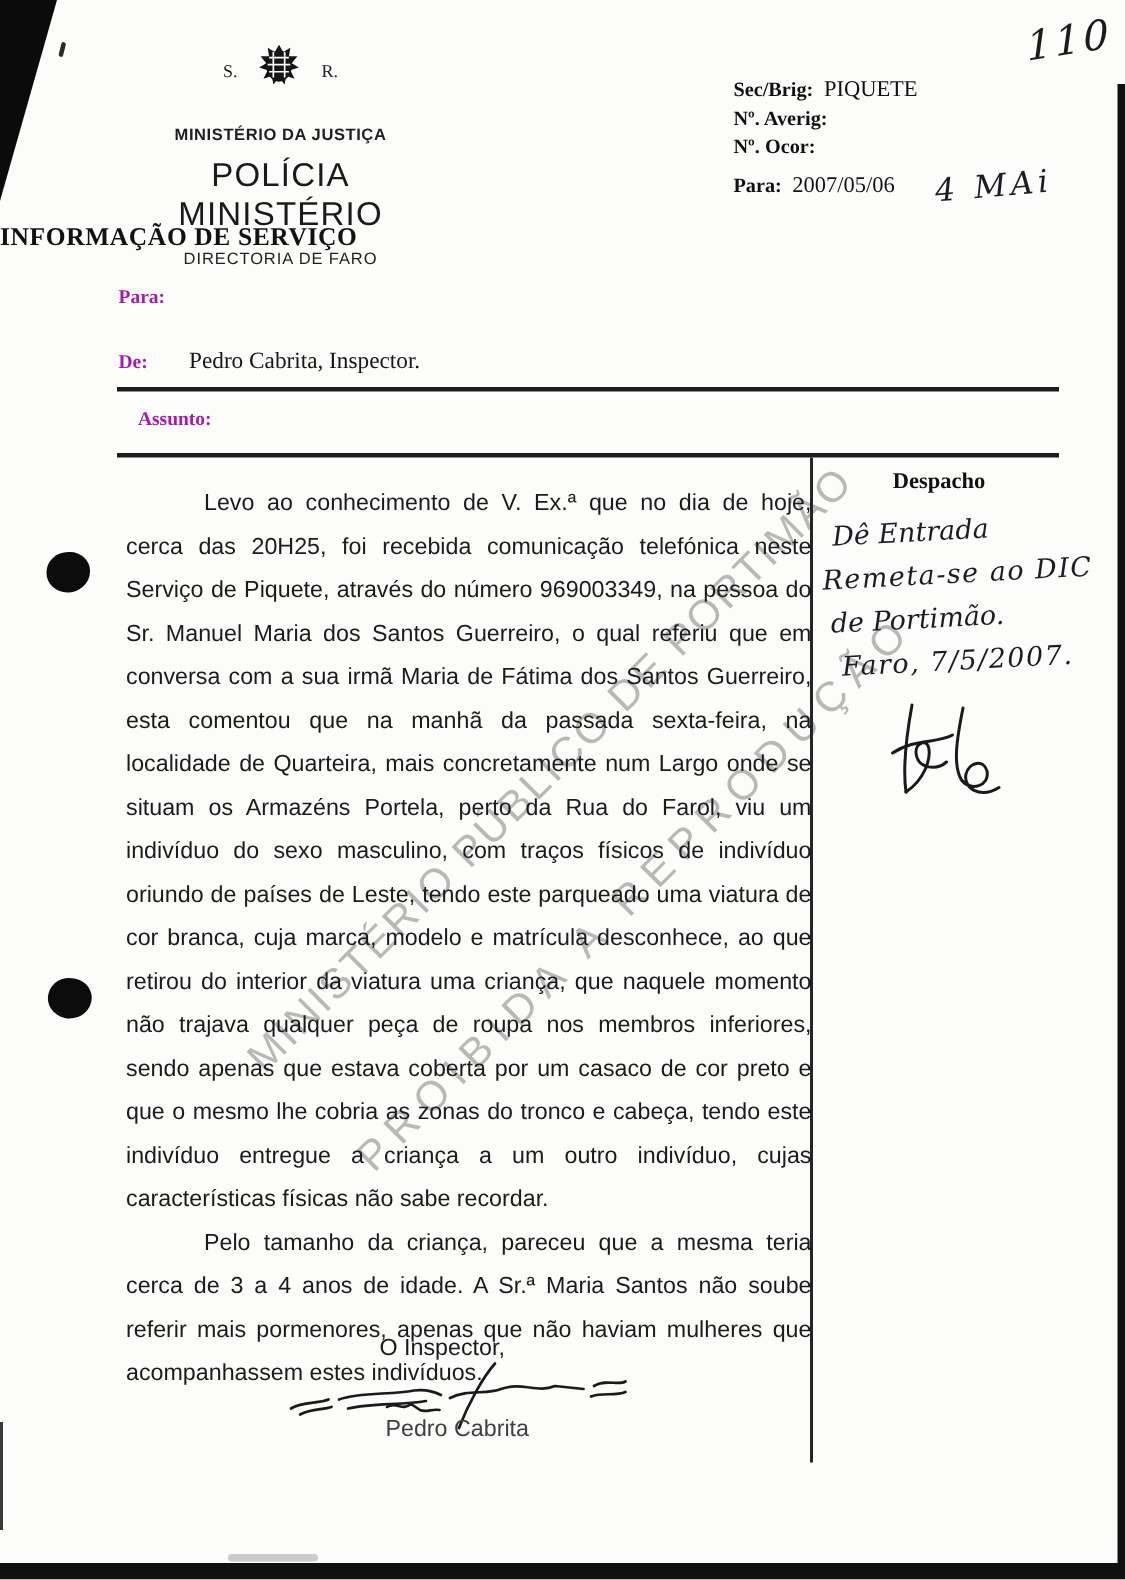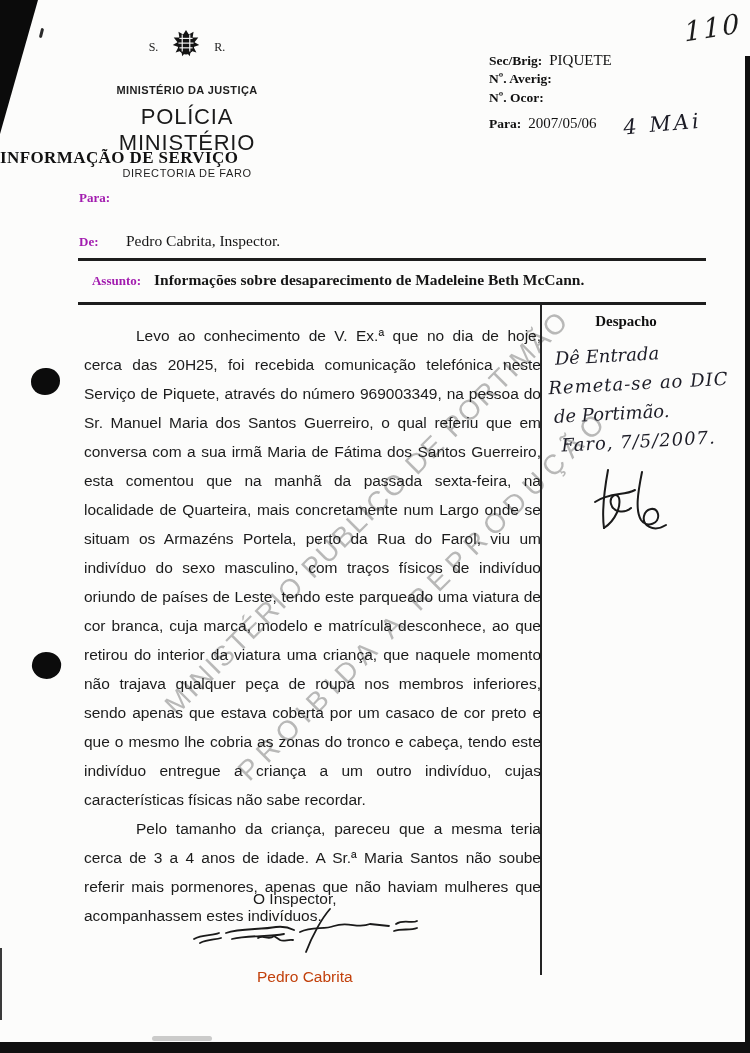--- a/index.html
+++ b/index.html
@@ -76,21 +76,21 @@
   .despacho-sig{left:590px;top:462px;}
 
   
   .body-text{left:84px;top:321px;width:457px;font-size:15.5px;line-height:29px;
     text-align:justify;color:#1b1b1b;}
   .body-text p{margin:0;text-indent:52px;}
 
   
   .sig-role{left:253px;top:890px;font-size:15.5px;color:#1b1b1b;}
   .sig-scribble{left:188px;top:906px;}
-  .sig-name{left:257px;top:968px;font-size:15.5px;color:#c2410c;}
+  .sig-name{left:257px;top:944px;font-size:15.5px;color:#404040;}
 
   svg.ink{stroke:#1a1a1a;fill:none;stroke-linecap:round;stroke-linejoin:round;}
 </style>
 </head>
 <body>
 
 <div class="abs wm wm1">MINISTÉRIO PÚBLICO DE PORTIMÃO</div>
 <div class="abs wm wm2">PROIBIDA A REPRODUÇÃO</div>
 
 <div class="abs corner-tl"></div>
@@ -154,21 +154,20 @@
 <div class="abs rcpt row-para">
   <span class="rcpt-label">Para:</span>
 </div>
 <div class="abs rcpt row-de">
   <span class="rcpt-label">De:</span>
   <span class="rcpt-value">Pedro Cabrita, Inspector.</span>
 </div>
 <div class="abs rule rule1"></div>
 <div class="abs rcpt row-assunto">
   <span class="rcpt-label">Assunto:</span>
-  <span class="rcpt-value">Informações sobre desaparecimento de Madeleine Beth McCann.</span>
 </div>
 <div class="abs rule rule2"></div>
 
 <div class="abs vdivider"></div>
 <div class="abs despacho-label">Despacho</div>
 <div class="abs hw despacho-hw">
   <div class="l1">Dê Entrada</div>
   <div class="l2">Remeta-se ao DIC</div>
   <div class="l3">de Portimão.</div>
   <div class="l4">Faro, 7/5/2007.</div>

